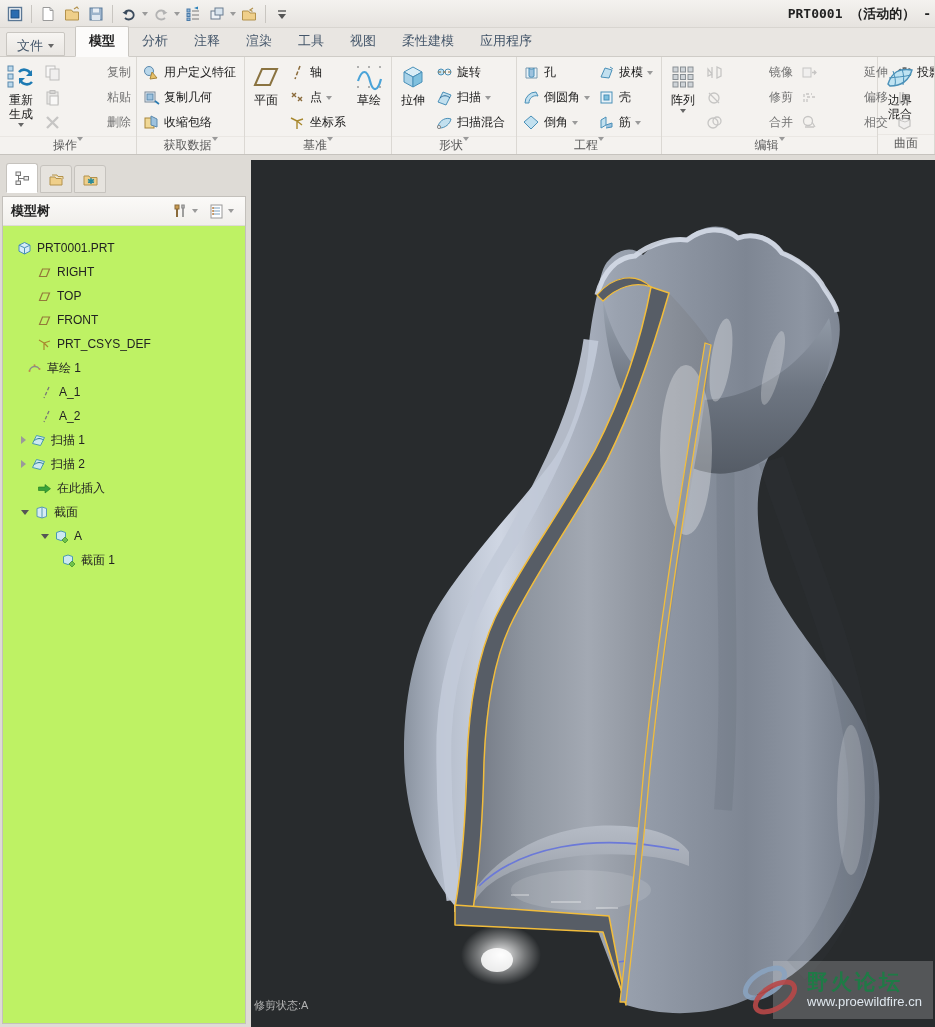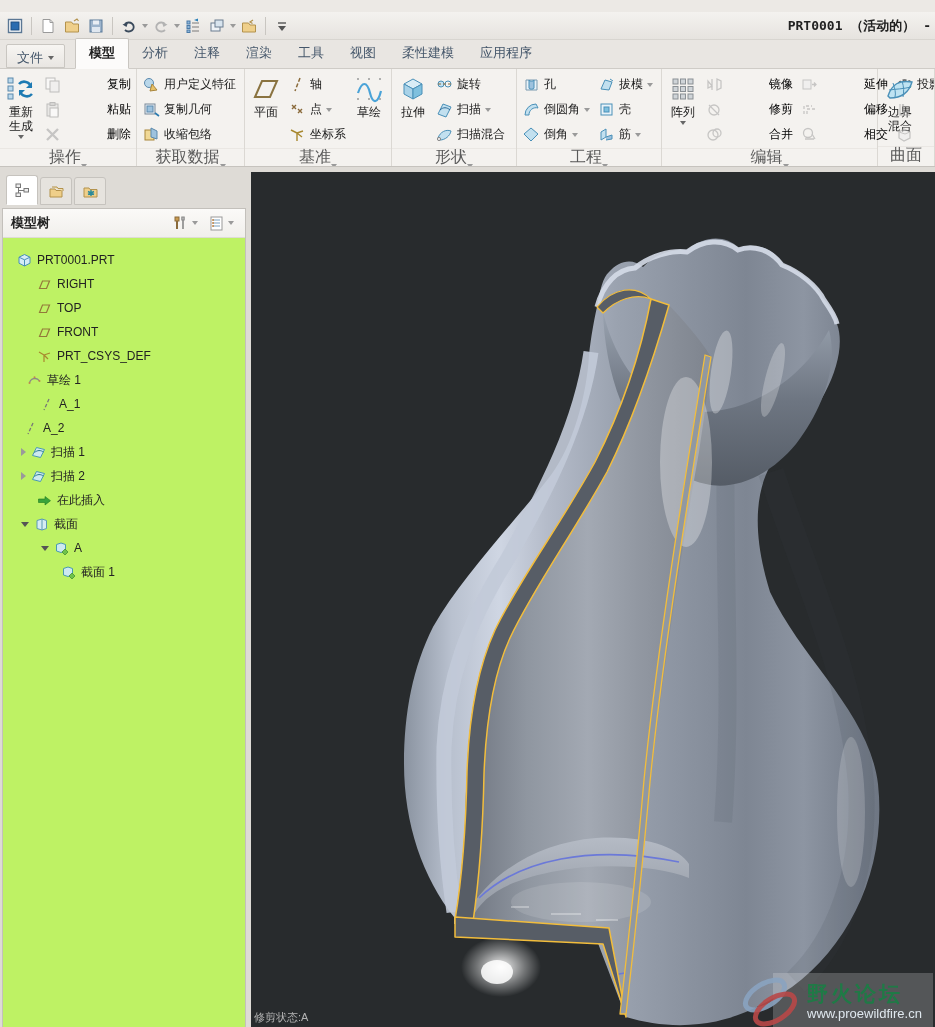--- a/index.html
+++ b/index.html
@@ -1,19 +1,19 @@
 <!DOCTYPE html>
 <html><head>
 <meta charset="utf-8">
 <style>
   html,body{margin:0;padding:0;}
   body{width:935px;height:1027px;position:relative;overflow:hidden;
        font-family:"Liberation Sans","DejaVu Sans",sans-serif;background:#ece9e5;
        -webkit-font-smoothing:antialiased;}
-  #app{position:absolute;inset:0;margin-top:12px;}
+  #app{position:absolute;inset:0;}
 
   
   #titlebar{position:absolute;left:0;top:0;width:935px;height:28px;
     background:linear-gradient(#f4f2ef,#e6e3df);display:flex;align-items:center;
     padding:0 4px;box-sizing:border-box;border-bottom:1px solid #d8d5d0;}
   .qa{display:flex;align-items:center;gap:2px;}
   .qbtn{display:flex;align-items:center;justify-content:center;width:22px;height:22px;border-radius:2px;}
   .qbtn svg{width:16px;height:16px;}
   .qsep{width:1px;height:18px;background:#c9c6c1;margin:0 3px;}
   #wintitle{margin-left:auto;font-weight:bold;font-size:13px;color:#222;
@@ -32,30 +32,30 @@
     border-radius:2px 2px 0 0;margin-right:10px;padding:4px 10px 0;}
   .tab.active{background:#fcfbfa;border:1px solid #c9c6c1;border-bottom:1px solid #fcfbfa;
     border-radius:2px 2px 0 0;font-weight:bold;color:#222;margin-bottom:-1px;}
 
   
   #ribbon{position:absolute;left:0;top:57px;width:935px;height:98px;background:#f4f2ef;
     display:flex;border-bottom:1px solid #c6c3be;box-sizing:border-box;overflow:hidden;}
   .rgroup{height:97px;display:flex;flex-direction:column;border-right:1px solid #dbd8d3;
     box-sizing:border-box;flex:none;}
   .rbody{flex:1;display:flex;align-items:flex-start;padding:1px 2px;}
-  .rlabel{height:19px;display:flex;align-items:flex-end;justify-content:center;gap:0;
-    font-size:16px;color:#5a5a5a;border-top:1px solid #eae7e3;}
+  .rlabel{height:19px;display:flex;align-items:flex-start;justify-content:center;gap:0;
+    font-size:12px;color:#5a5a5a;border-top:1px solid #eae7e3;}
   .bigbtn{display:flex;flex-direction:column;align-items:center;padding:3px 3px 0;gap:1px;
     font-size:12px;color:#1a1a1a;text-align:center;line-height:1.15;border-radius:2px;}
   .bigbtn .ic32{width:32px;height:32px;display:flex;align-items:center;justify-content:center;}
   .ic32 svg{width:30px;height:30px;}
   .scol{display:flex;flex-direction:column;padding-top:2px;}
   .sbtn{display:flex;align-items:center;gap:4px;height:25px;padding:0 4px;font-size:12px;
     color:#1a1a1a;white-space:nowrap;border-radius:2px;}
-  .sbtn.dis{color:#000000;gap:46px;}
+  .sbtn.dis{color:#737373;gap:46px;}
   .ic{width:17px;height:17px;display:inline-flex;flex:none;}
   .ic svg{width:100%;height:100%;}
   .dis .ic{opacity:.5;}
   .twoline{width:34px;white-space:normal;}
 
   
   #workarea{position:absolute;left:0;top:155px;width:935px;height:872px;background:#dedbd6;}
 
   
   #paneltabs{position:absolute;left:6px;top:8px;display:flex;align-items:flex-end;gap:2px;}
@@ -718,21 +718,21 @@
             <span>草绘 1</span>
           </div>
         <div class="trow" style="padding-left:36px">
             <span class="tico">
               <svg viewBox="0 0 15 15">
                 <path d="M10 2L5 13" stroke="#777" stroke-width="1.3" stroke-dasharray="3.5 2"></path>
               </svg>
             </span>
             <span>A_1</span>
           </div>
-        <div class="trow" style="padding-left:20px">
+        <div class="trow" style="padding-left:36px">
             <span class="tico">
               <svg viewBox="0 0 15 15">
                 <path d="M10 2L5 13" stroke="#777" stroke-width="1.3" stroke-dasharray="3.5 2"></path>
               </svg>
             </span>
             <span>A_2</span>
           </div>
         <div class="trow" style="padding-left:18px">
             <span class="tri-r"></span>
             <span class="tico">

